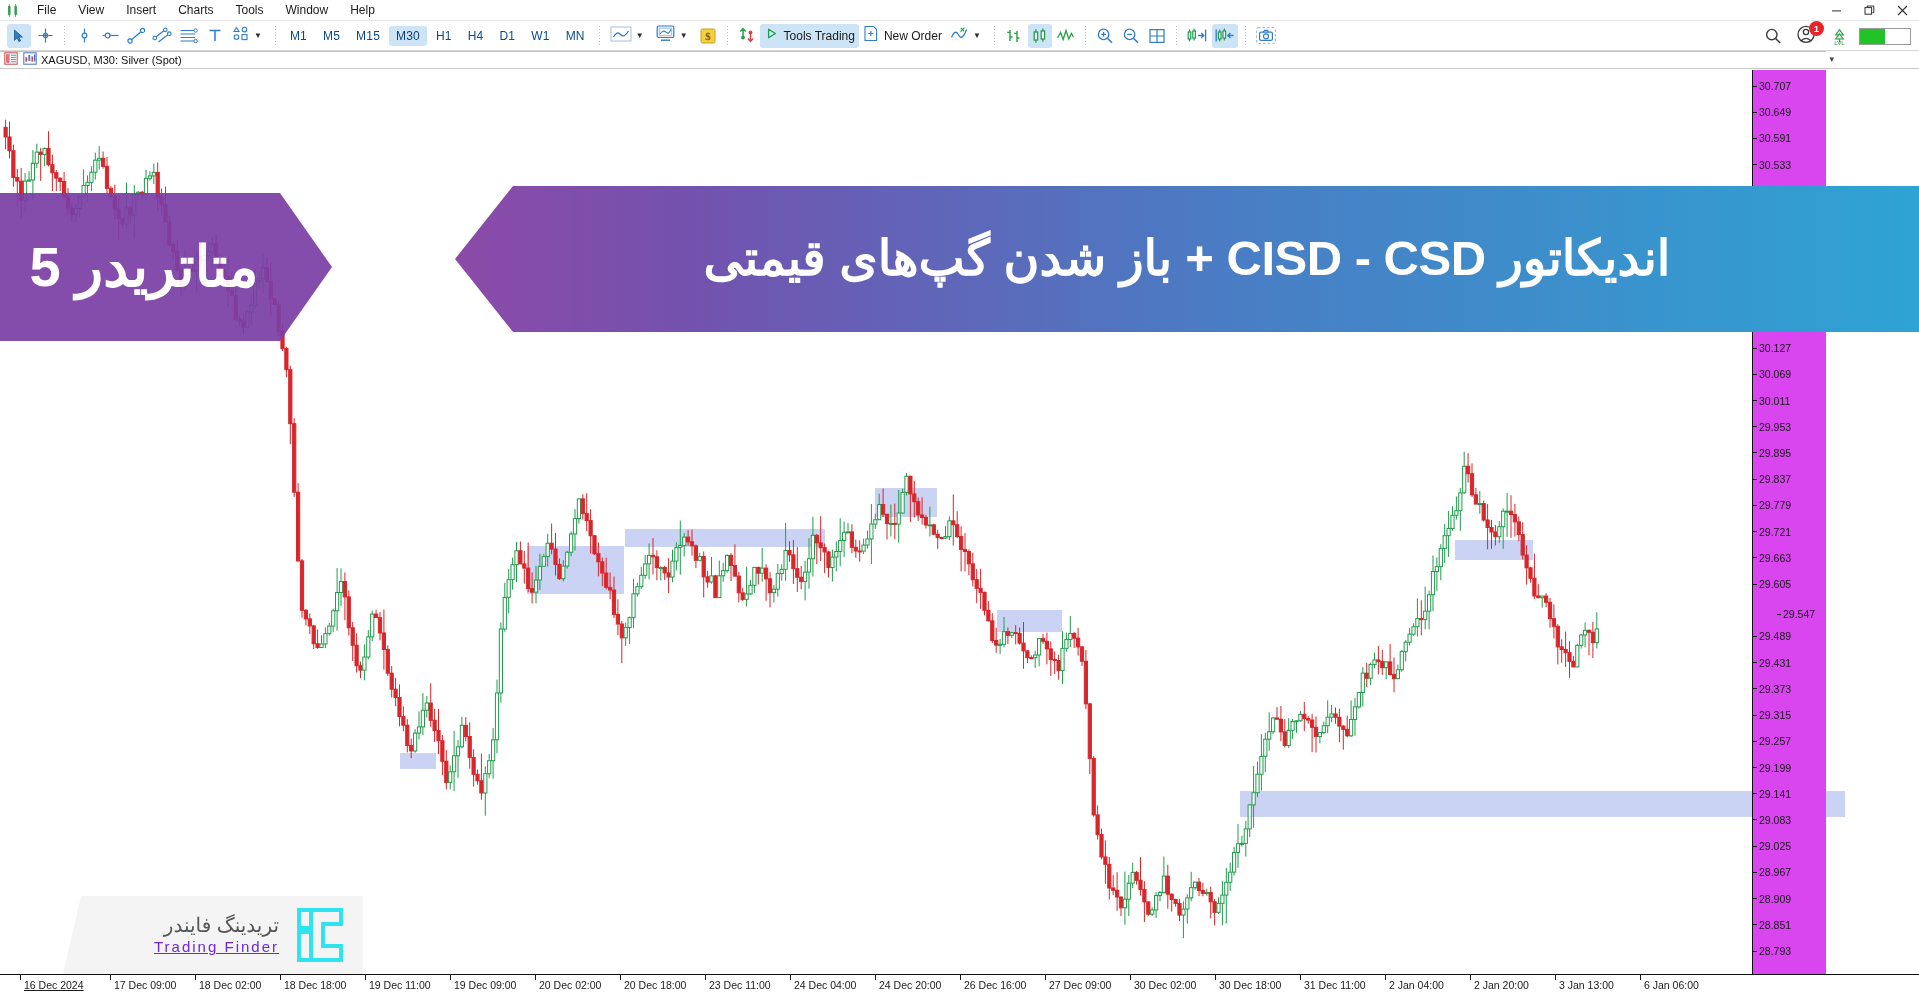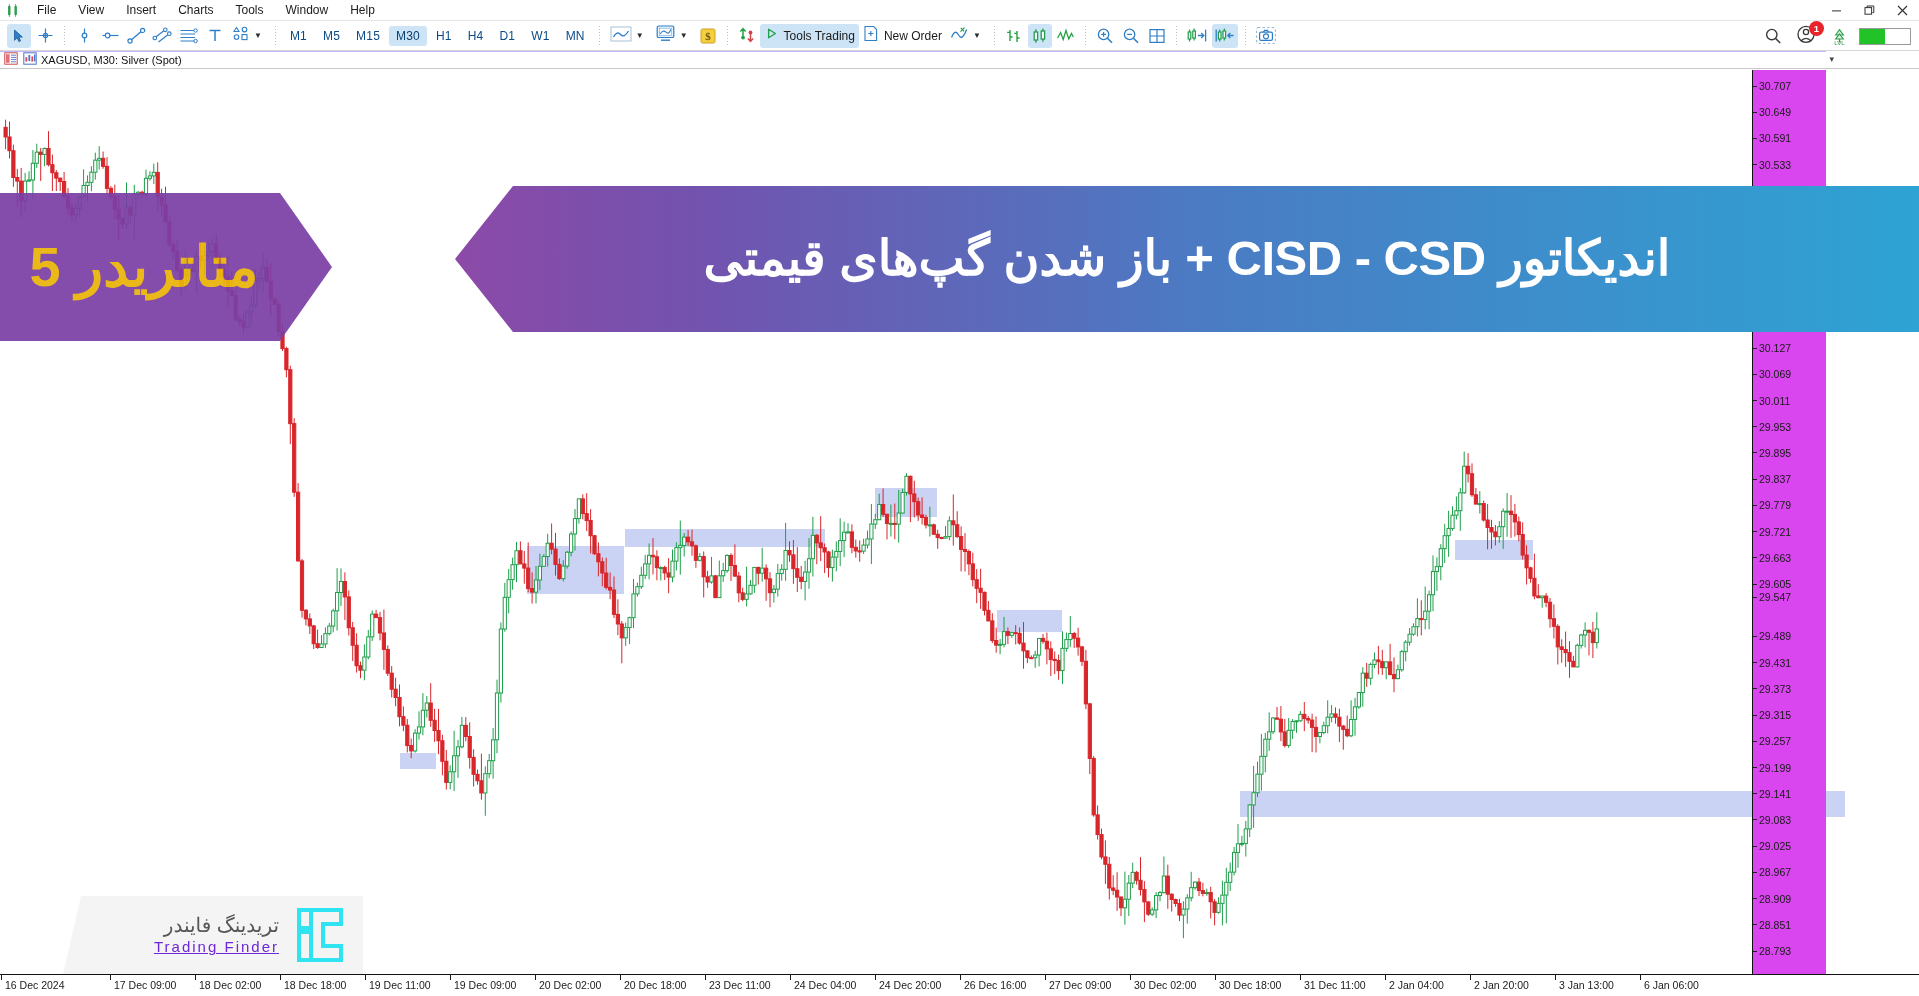--- a/index.html
+++ b/index.html
@@ -105,21 +105,21 @@
 
   
   #banner-left{
     position:absolute; left:-18px; top:141px; width:350px; height:148px;
     background:#7b3fa5; opacity:.93;
     clip-path:polygon(0 0, 298px 0, 350px 74px, 298px 148px, 0 148px);
     display:flex; align-items:center; justify-content:center;
     z-index:30;
   }
   #banner-left-text{
-    color:#eab308; font-size:56px; font-weight:bold; direction:rtl;
+    color:#ffffff; font-size:56px; font-weight:bold; direction:rtl;
     letter-spacing:-1px; padding-right:26px; line-height:1;
   }
   #banner-main{
     position:absolute; left:455px; top:134px; width:1464px; height:146px;
     background:linear-gradient(90deg,#8c4aa8 0%, #7352ae 16%, #4a7cc4 52%, #2ea3d4 100%);
     clip-path:polygon(58px 0, 1464px 0, 1464px 146px, 58px 146px, 0 73px);
     display:flex; flex-direction:column; align-items:center; justify-content:center;
     z-index:30;
   }
   .bn-line{ color:#ffffff; font-weight:bold; text-align:center; white-space:nowrap; }
@@ -1308,38 +1308,38 @@
       <div class="pr-tick" style="top: 273.121px;">30.127</div>
       <div class="pr-tick" style="top: 299.333px;">30.069</div>
       <div class="pr-tick" style="top: 325.545px;">30.011</div>
       <div class="pr-tick" style="top: 351.758px;">29.953</div>
       <div class="pr-tick" style="top: 377.97px;">29.895</div>
       <div class="pr-tick" style="top: 404.182px;">29.837</div>
       <div class="pr-tick" style="top: 430.394px;">29.779</div>
       <div class="pr-tick" style="top: 456.606px;">29.721</div>
       <div class="pr-tick" style="top: 482.818px;">29.663</div>
       <div class="pr-tick" style="top: 509.03px;">29.605</div>
-      <div class="pr-tick" style="top: 522px;">29.547</div>
+      <div class="pr-tick" style="top: 539px; margin-left: 24px;">29.547</div>
       <div class="pr-tick" style="top: 561.455px;">29.489</div>
       <div class="pr-tick" style="top: 587.667px;">29.431</div>
       <div class="pr-tick" style="top: 613.879px;">29.373</div>
       <div class="pr-tick" style="top: 640.091px;">29.315</div>
       <div class="pr-tick" style="top: 666.303px;">29.257</div>
       <div class="pr-tick" style="top: 692.515px;">29.199</div>
       <div class="pr-tick" style="top: 718.727px;">29.141</div>
       <div class="pr-tick" style="top: 744.939px;">29.083</div>
       <div class="pr-tick" style="top: 771.152px;">29.025</div>
       <div class="pr-tick" style="top: 797.364px;">28.967</div>
       <div class="pr-tick" style="top: 823.576px;">28.909</div>
       <div class="pr-tick" style="top: 849.788px;">28.851</div>
       <div class="pr-tick" style="top: 876px;">28.793</div>
     </div>
 
   <div id="time-scale">
-      <div class="tm-tick" style="left: 1px;">16 Dec 2024</div>
+      <div class="tm-tick" style="left: 20px; text-decoration: underline;">16 Dec 2024</div>
       <div class="tm-tick" style="left: 110px;">17 Dec 09:00</div>
       <div class="tm-tick" style="left: 195px;">18 Dec 02:00</div>
       <div class="tm-tick" style="left: 280px;">18 Dec 18:00</div>
       <div class="tm-tick" style="left: 365px;">19 Dec 11:00</div>
       <div class="tm-tick" style="left: 450px;">19 Dec 09:00</div>
       <div class="tm-tick" style="left: 535px;">20 Dec 02:00</div>
       <div class="tm-tick" style="left: 620px;">20 Dec 18:00</div>
       <div class="tm-tick" style="left: 705px;">23 Dec 11:00</div>
       <div class="tm-tick" style="left: 790px;">24 Dec 04:00</div>
       <div class="tm-tick" style="left: 875px;">24 Dec 20:00</div>

